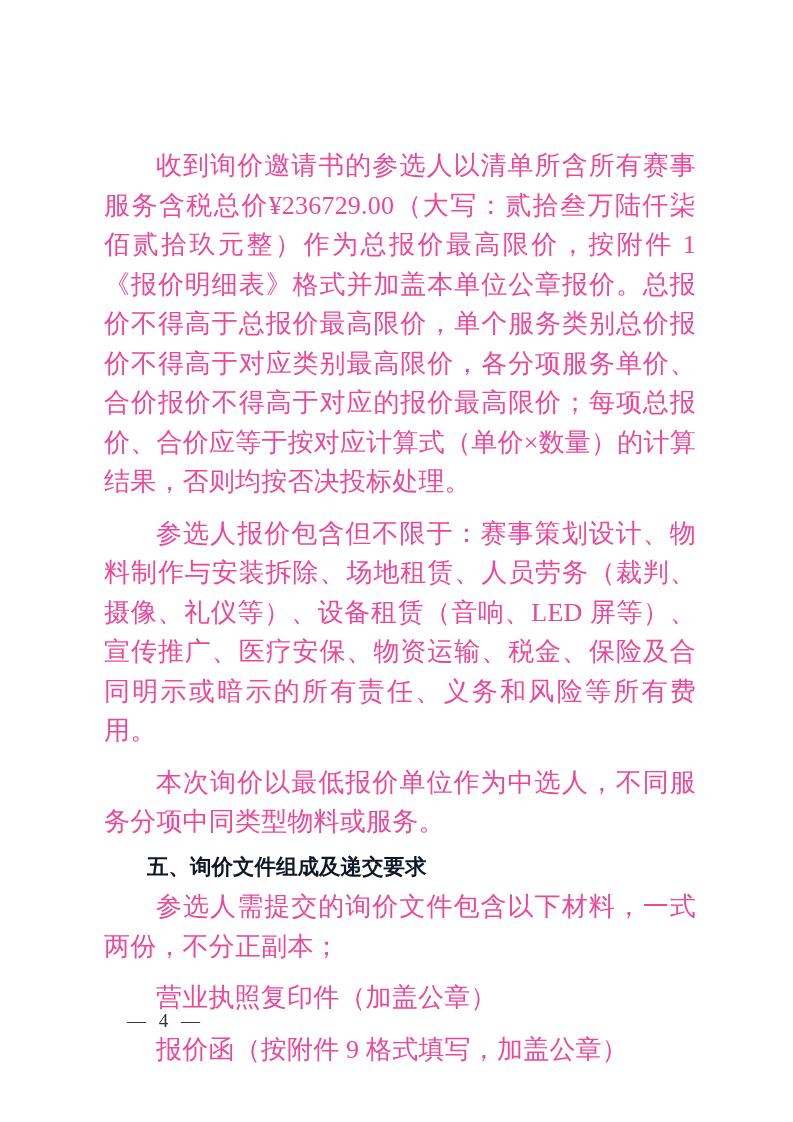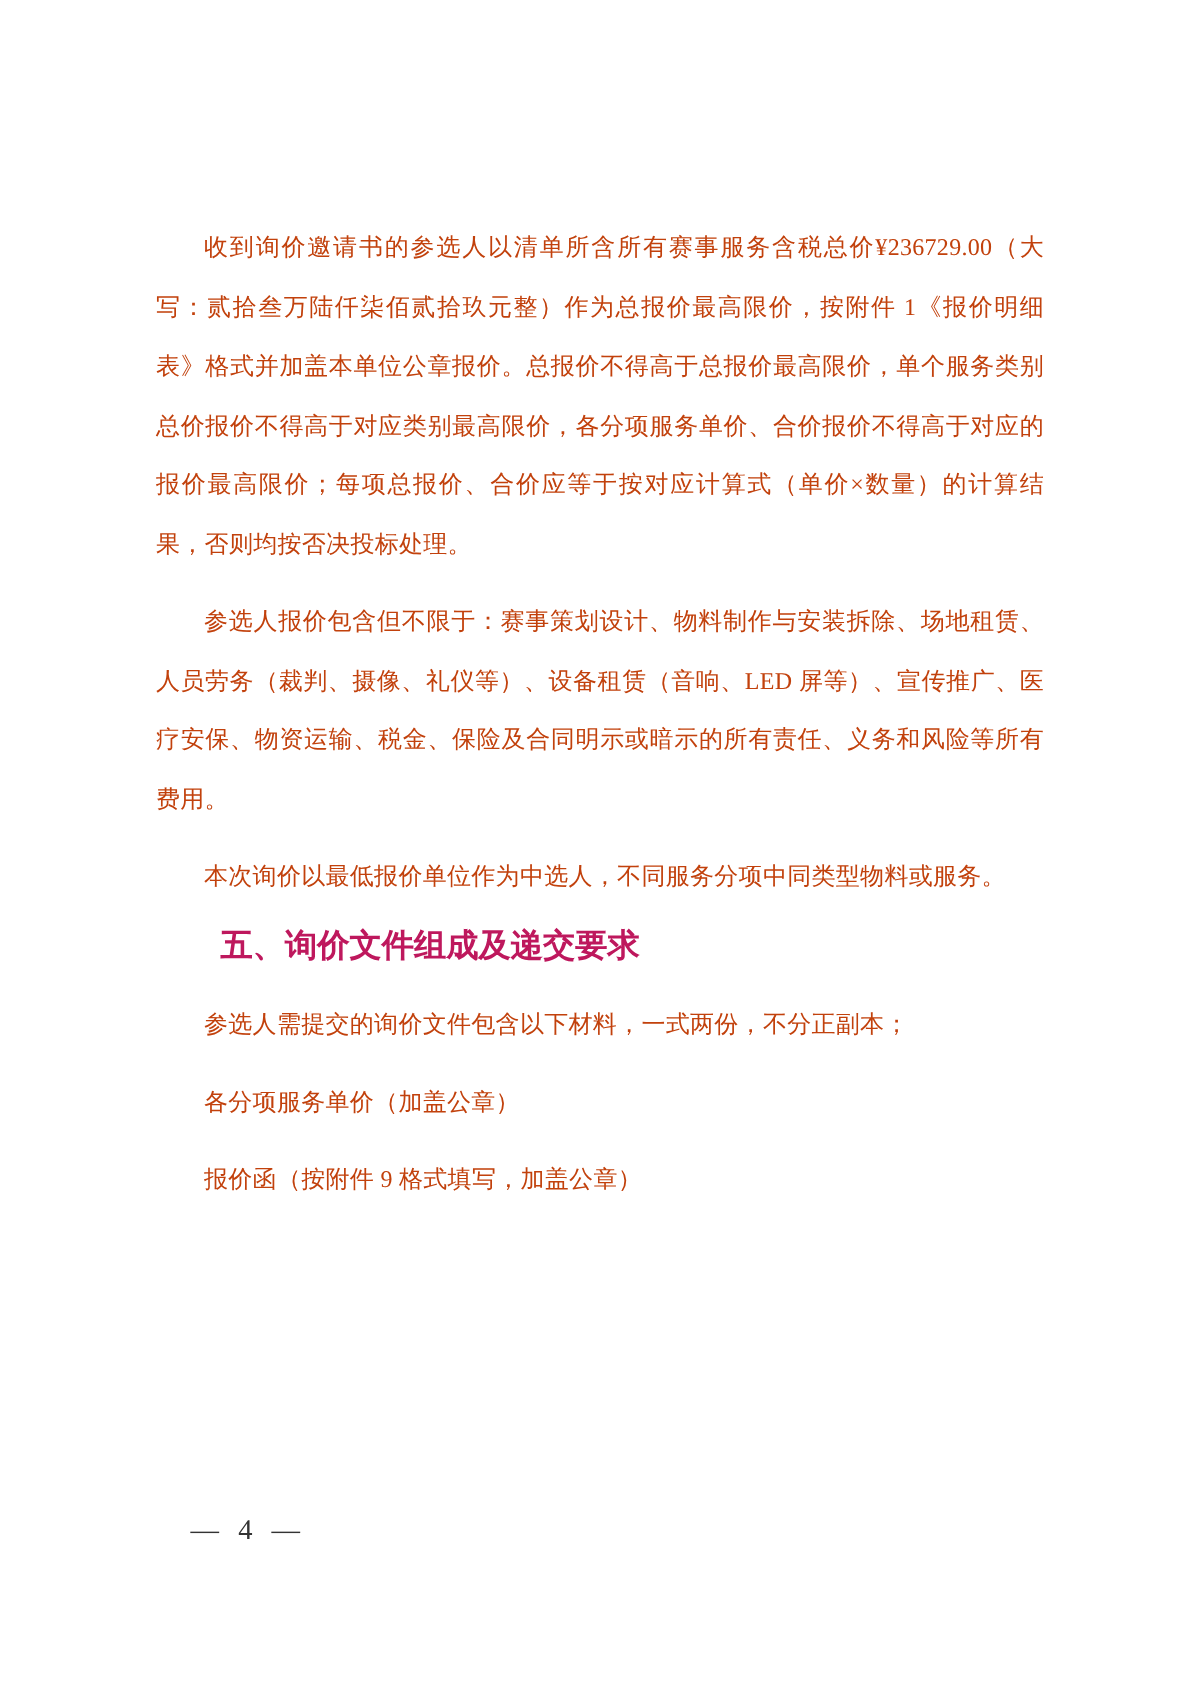--- a/index.html
+++ b/index.html
@@ -17,38 +17,38 @@
     height: 1122px;
     background: #ffffff;
   }
   .content {
     position: absolute;
     top: 146px;
     left: 104px;
     width: 592px;
   }
   .para {
-    font-size: 16px;
+    font-size: 26px;
     line-height: 39.5px;
     text-align: justify;
     text-indent: 2em;
     letter-spacing: 0.2px;
-    color: #c2410c;
+    color: #ec4899;
   }
   .para + .para { margin-top: 12px; }
   .heading {
     font-size: 21.5px;
     line-height: 39.5px;
     font-weight: bold;
     text-indent: 2em;
     margin-top: 6px;
     font-family: "Liberation Sans", "DejaVu Sans", sans-serif;
-    color: #be185d;
+    color: #0f172a;
   }
-  .heading + .para { margin-top: 14px; }
+  .heading + .para { margin-top: 0; }
   .footer {
     position: absolute;
     left: 127px;
     top: 1010px;
     font-size: 19px;
     letter-spacing: 4px;
     color: #333333;
     font-family: "Liberation Serif", "DejaVu Serif", serif;
   }
 </style>
@@ -63,21 +63,21 @@
 
     <p class="para">参选人报价包含但不限于：赛事策划设计、物料制作与安装拆除、场地租赁、人员劳务（裁判、摄像、礼仪等）、设备租赁（音响、LED 屏等）、宣传推广、医疗安保、物资运输、税金、保险及合同明示或暗示的所有责任、义务和风险等所有费用。</p>
 
 
     <p class="para">本次询价以最低报价单位作为中选人，不同服务分项中同类型物料或服务。</p>
 
     <h2 class="heading">五、询价文件组成及递交要求</h2>
 
     <p class="para">参选人需提交的询价文件包含以下材料，一式两份，不分正副本；</p>
 
-    <p class="para">各分项服务单价（加盖公章）</p>
+    <p class="para">营业执照复印件（加盖公章）</p>
 
     <p class="para">报价函（按附件 9 格式填写，加盖公章）</p>
 
   </div>
 
   <div class="footer">— 4 —</div>
 
 </div>
 
 </body></html>

